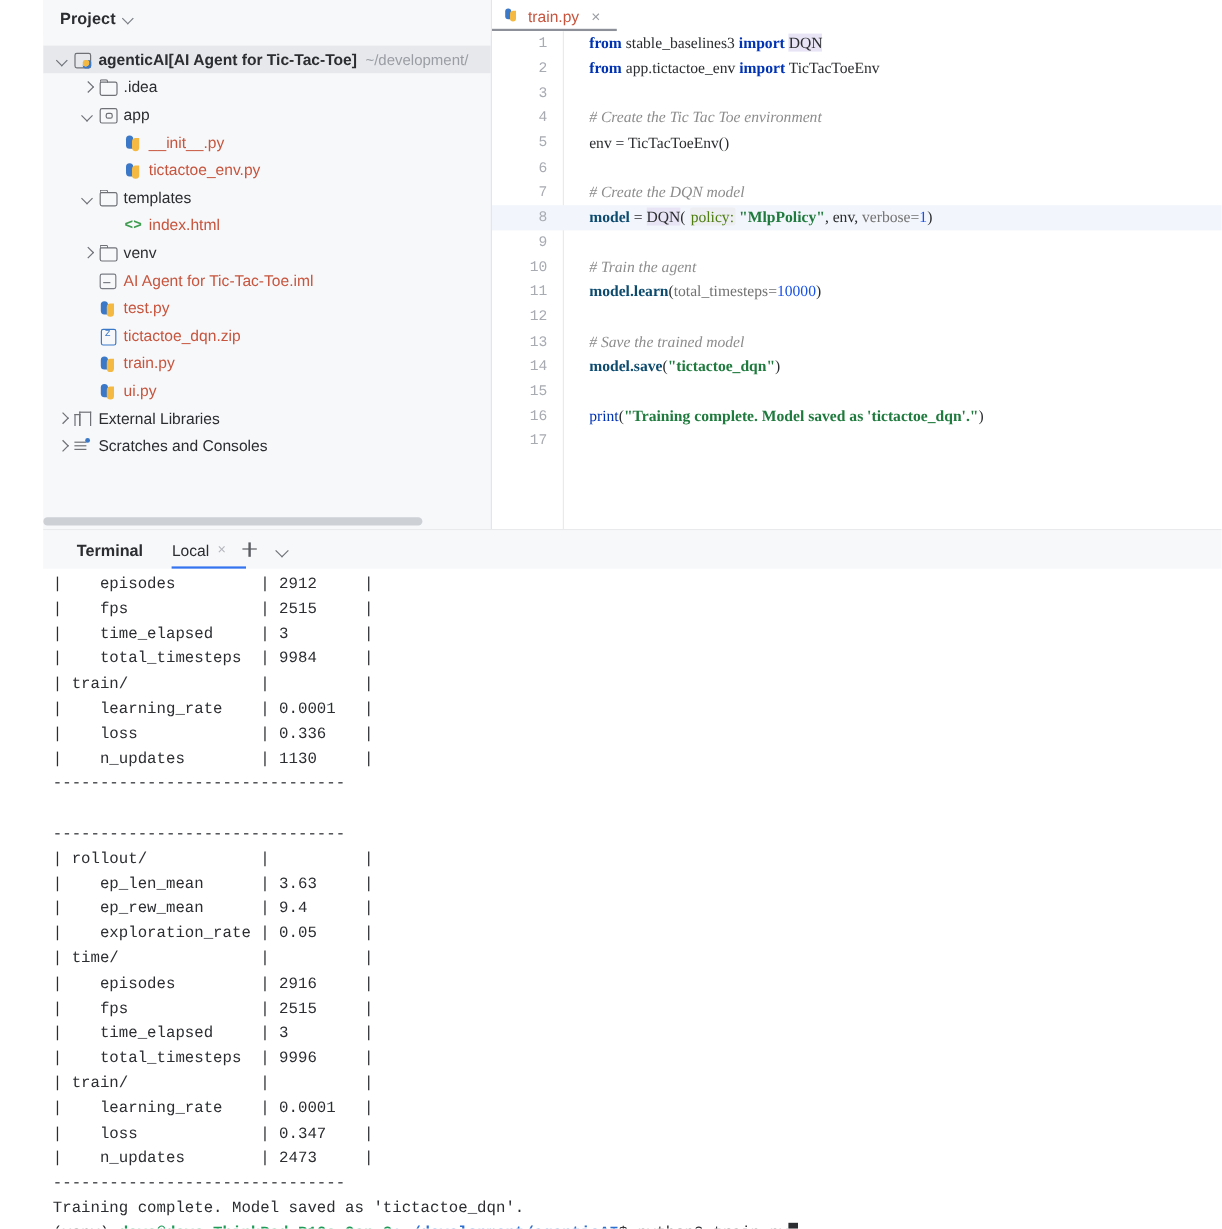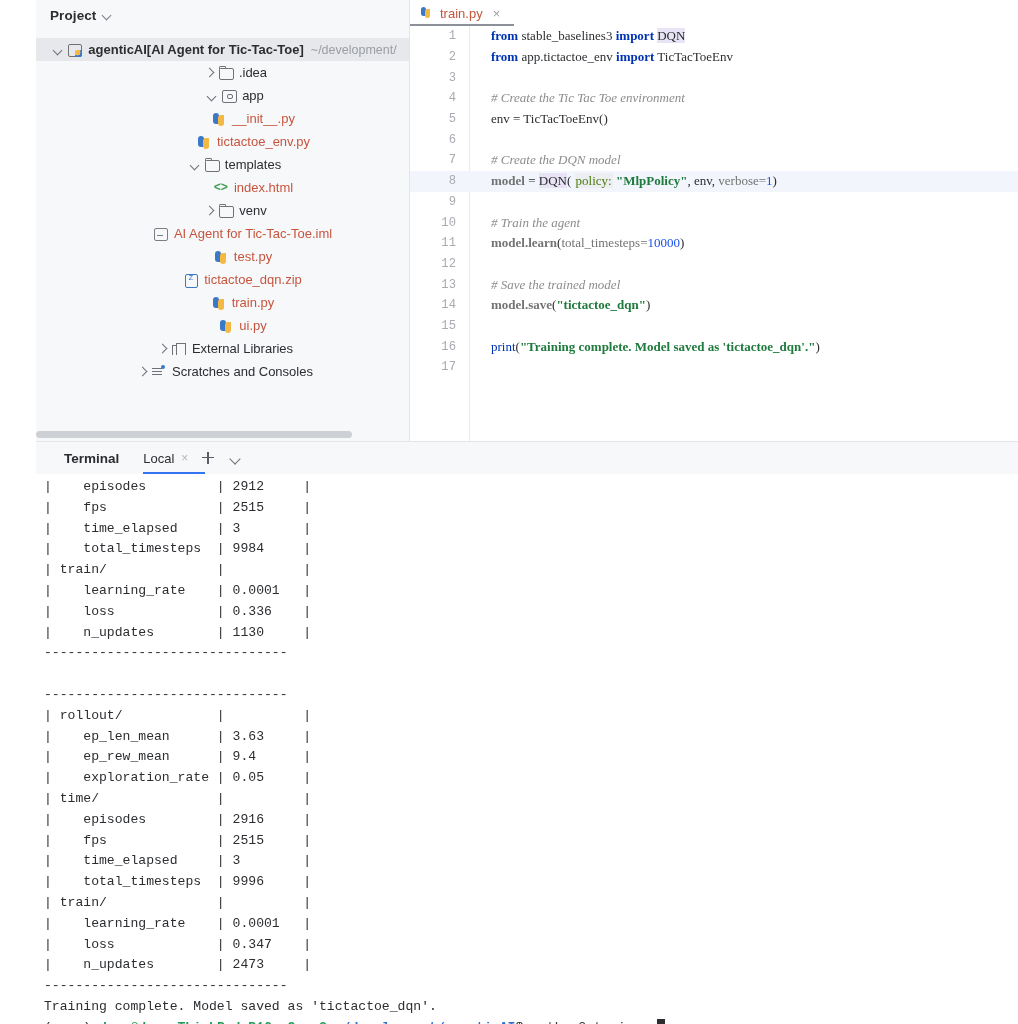--- a/index.html
+++ b/index.html
@@ -34,21 +34,21 @@
   }
   .chev-dn::before {
     content: ""; position: absolute; left: 1px; top: 2px;
     width: 6px; height: 6px;
     border-right: 1.2px solid #7a7d85; border-bottom: 1.2px solid #7a7d85;
     transform: rotate(45deg);
   }
   .tree { padding-top: 8px; font-size: 13px; color: #2b2d30; }
   .row {
     height: 23px; display: flex; align-items: center; white-space: nowrap;
-    padding-right: 6px; position: relative; justify-content: center;
+    padding-right: 6px; position: relative;
   }
   .row.sel { background: #e6e8ec; }
   .twisty {
     width: 16px; min-width: 16px; height: 16px; position: relative; display: inline-block;
   }
   .twisty.open::before {
     content: ""; position: absolute; left: 4px; top: 5px;
     width: 6px; height: 6px;
     border-right: 1.2px solid #6e7177; border-bottom: 1.2px solid #6e7177;
     transform: rotate(45deg);
@@ -178,21 +178,21 @@
   }
   .cl .code {
     position:absolute; left:81px; font-family:Liberation Serif, serif;
     font-size:13px; white-space:pre; color:#2b2d30;
   }
   .k  { color:#0033b3; font-weight:bold; }     
   .kb { color:#0033b3; }                        
   .cm { color:#8c8c8c; font-style:italic; }     
   .st { color:#1f7a3d; font-weight:bold; }      
   .nu { color:#1750eb; }                        
-  .fn { color:#737373; font-weight:bold; }      
+  .fn { color:#0c4a6e; font-weight:bold; }      
   .kw2{ color:#737373; }                        
   .pt { color:#4d7c0f; }                        
   .pt-b{ background:#eceef2; border-radius:2px; padding:0 1px; }
   .hl { background:#e8e4f5; }                   
 
   
   .term-wrap { flex:1; background:#ffffff; position:relative; border-top:1px solid #e3e5e8; }
   .term-header {
     height:32px; display:flex; align-items:center; gap:0; padding-left:28px;
     background:#f7f8fa; position:relative;

